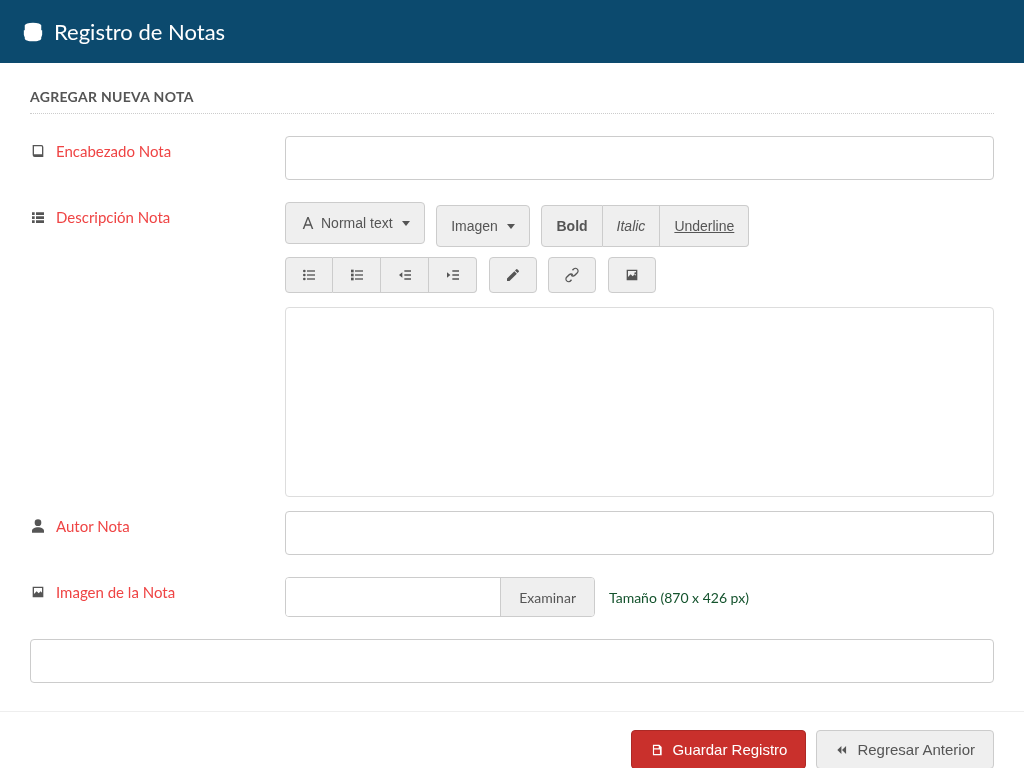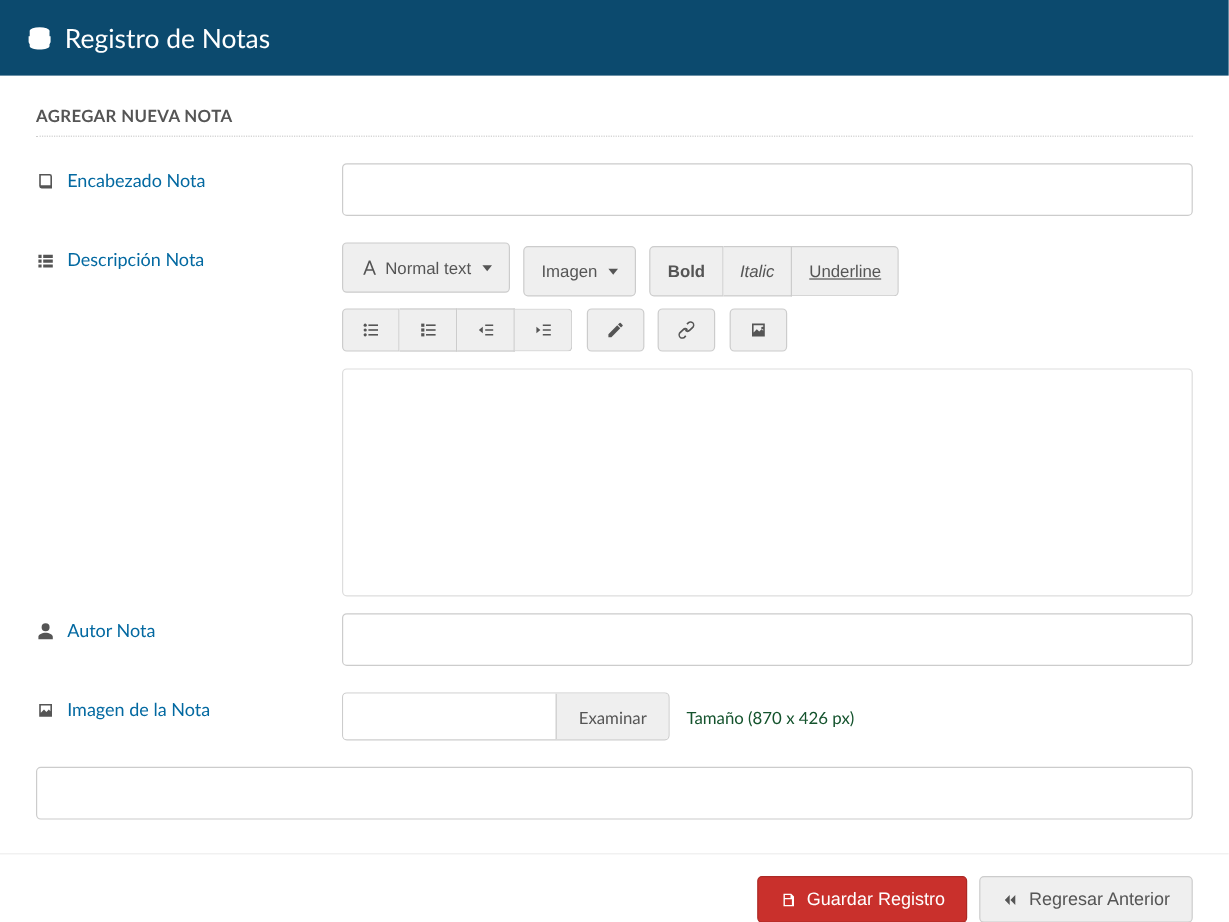--- a/index.html
+++ b/index.html
@@ -29,21 +29,21 @@
   }
   .hr { border: none; border-top: 1px dotted #ccc; margin-bottom: 22px; }
   .form-row { display: flex; margin-bottom: 22px; align-items:flex-start;}
   .form-row.desc { margin-bottom: 14px; }
   .label-col {
     width: 255px;
     flex: 0 0 255px;
     display: flex;
     align-items: center;
     font-size: 15px;
-    color: #0369a1;
+    color: #ef4444;
     padding-top: 6px;
   }
   .label-col .licon { width:16px; height:16px; margin-right:10px; fill:#555; }
   .field-col { flex: 1; min-width: 0; }
   .text-input, .file-input-wrap, .link-input {
     width: 100%;
     border: 1px solid #ccc;
     border-radius: 4px;
     padding: 9px 12px;
     font-size: 14px;
@@ -89,21 +89,21 @@
     border-radius:4px;
     background:#fff;
   }
   .file-wrap { display:flex; align-items:center; gap:14px;}
   .file-control {
     display:flex;
     border:1px solid #ccc;
     border-radius:4px;
     overflow:hidden;
     height:40px;
-    width: 273px;
+    width: 310px;
   }
   .file-text { flex:1; padding:8px 10px; background:#fff; }
   .file-btn {
     background:#efefef;
     border-left:1px solid #ccc;
     padding:0 18px;
     display:flex;
     align-items:center;
     font-size:14px;
     color:#555;

